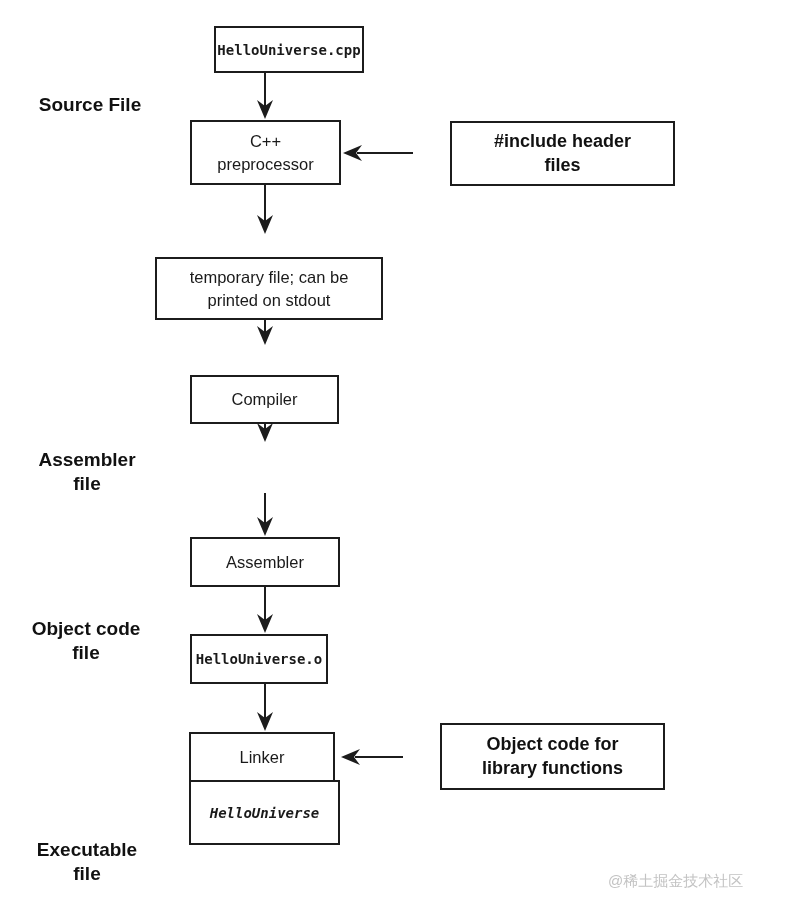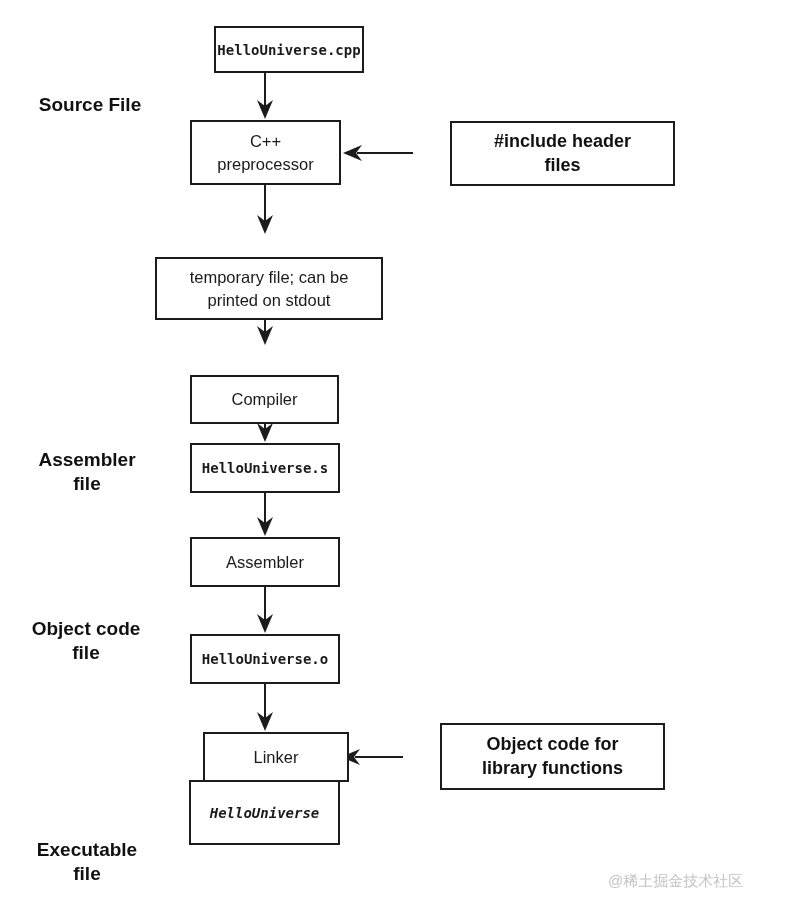--- a/index.html
+++ b/index.html
@@ -64,22 +64,22 @@
   svg.arrows line { stroke: #1c1c1c; stroke-width: 2; }
   svg.arrows polygon { fill: #1c1c1c; stroke: none; }
 
   
   .b-cpp        { left: 194px; top: 26px;  width: 150px; height: 47px; margin-left: 20px; }
   .b-preproc    { left: 190px; top: 120px; width: 151px; height: 65px; }
   .b-tempfile   { left: 155px; top: 235px; width: 228px; height: 63px; margin-top: 22px; }
   .b-compiler   { left: 190px; top: 346px; width: 149px; height: 49px; margin-top: 29px; }
   .b-asmfile    { left: 190px; top: 443px; width: 150px; height: 50px; }
   .b-assembler  { left: 190px; top: 537px; width: 150px; height: 50px; }
-  .b-objfile    { left: 190px; top: 634px; width: 150px; height: 50px; }
-  .b-linker     { left: 203px; top: 732px; width: 146px; height: 50px; }
+  .b-objfile    { left: 190px; top: 634px; width: 138px; height: 50px; }
+  .b-linker     { left: 189px; top: 732px; width: 146px; height: 50px; }
   .b-exefile    { left: 189px; top: 780px; width: 151px; height: 65px; font-style: italic; }
   
   .b-headers    { left: 413px; top: 121px; width: 225px; height: 65px; }
   .b-libobj     { left: 403px; top: 723px; width: 225px; height: 67px; }
   
   .s-source     { left: 15px; top: 93px;  width: 150px; }
   .s-assembler  { left: 12px; top: 448px; width: 150px; }
   .s-object     { left: 6px;  top: 617px; width: 160px; }
   .s-executable { left: 12px; top: 838px; width: 150px; }
 </style>
@@ -136,21 +136,20 @@
   <div class="box mono b-cpp">HelloUniverse.cpp</div>
 
   <div class="box plain b-preproc">C++
 preprocessor</div>
 
   <div class="box plain b-tempfile">temporary file; can be
 printed on stdout</div>
 
   <div class="box plain b-compiler">Compiler</div>
 
-  <div class="box mono b-asmfile">HelloUniverse.s</div>
 
   <div class="box plain b-assembler">Assembler</div>
 
   <div class="box mono b-objfile">HelloUniverse.o</div>
 
   <div class="box plain b-linker">Linker</div>
 
   <div class="box mono b-exefile">HelloUniverse</div>
 
   <div class="box emph b-headers">#include header

